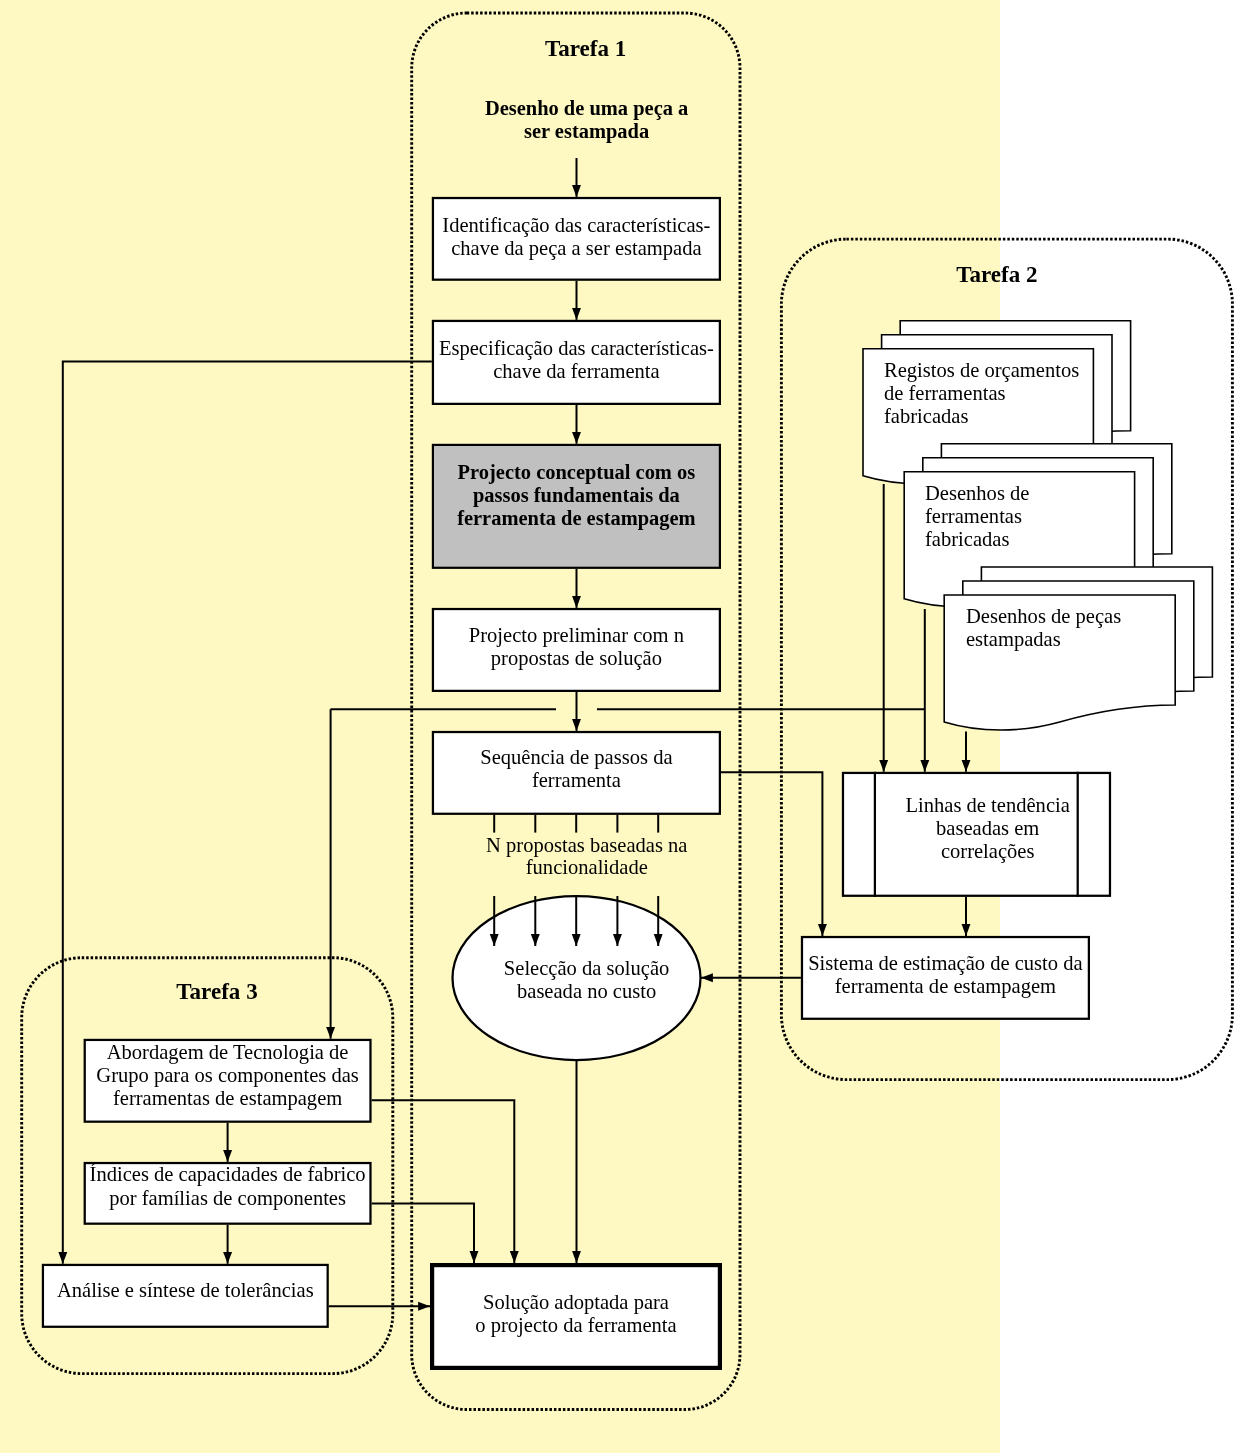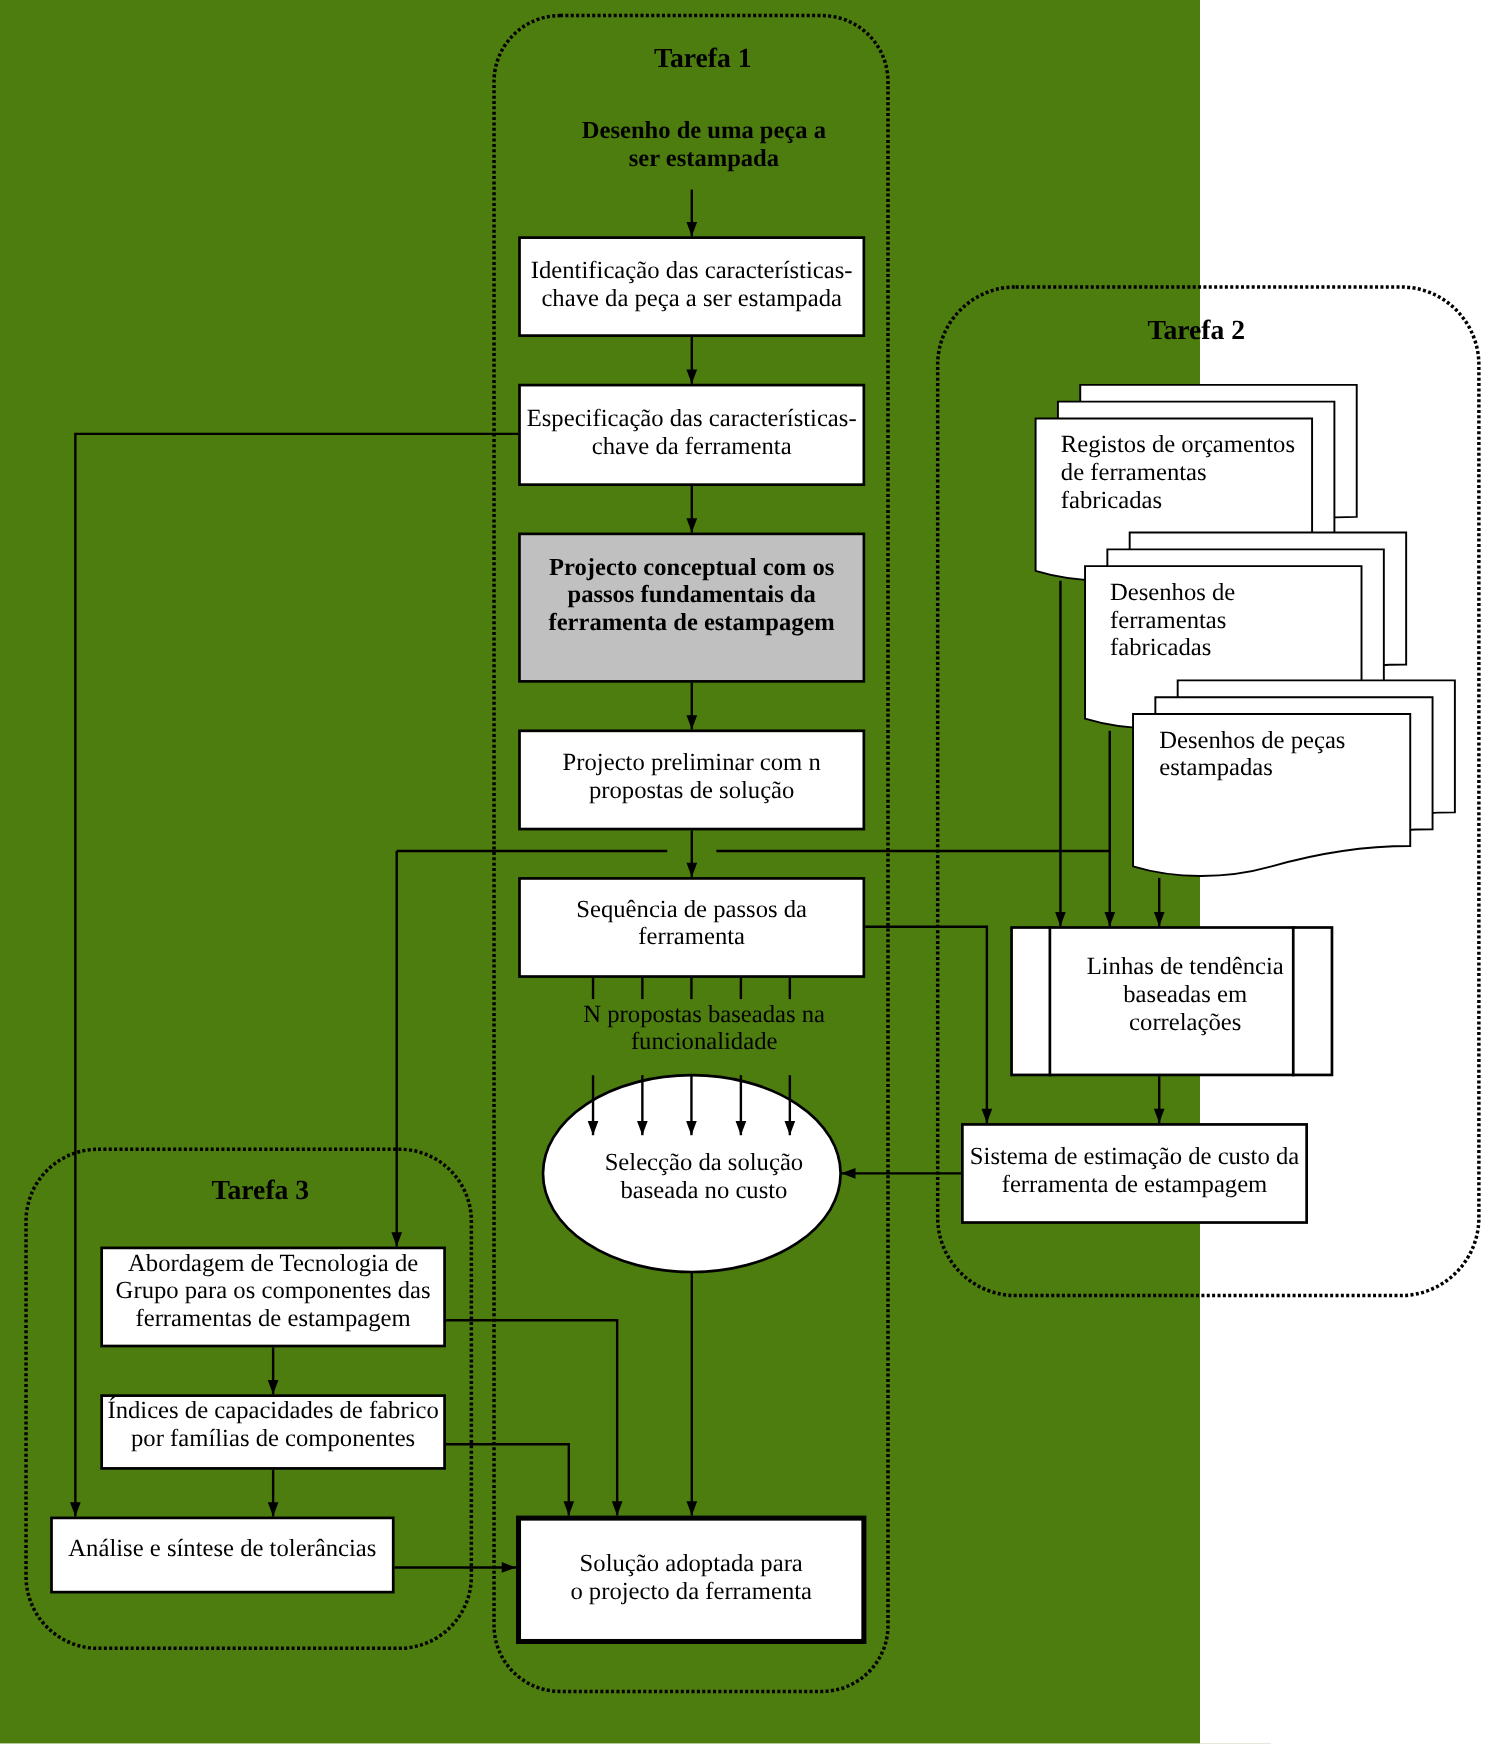--- a/index.html
+++ b/index.html
@@ -1,18 +1,18 @@
 <!DOCTYPE html>
 <html><head>
 <meta charset="utf-8">
 <title>Metodologia</title>
 <style>
   html,body{margin:0;padding:0;background:#fff;}
   body{width:1250px;height:1453px;overflow:hidden;font-family:"Liberation Serif",serif;}
-  #stage{position:relative;width:1000px;height:1453px;background:#4d7c0f;}
+  #stage{position:relative;width:1000px;height:1453px;background:#fef9c3;}
   svg#diagram{position:absolute;left:0;top:0;}
   .nd{font-family:"Liberation Serif",serif;font-size:20.55px;fill:#000;}
   .nb{font-family:"Liberation Serif",serif;font-size:20.47px;font-weight:bold;fill:#000;}
   .gl{font-family:"Liberation Serif",serif;font-size:23.05px;font-weight:bold;fill:#000;text-anchor:middle;}
   .mid{text-anchor:middle;}
   .st{text-anchor:start;}
 </style>
 </head>
 <body>
 

